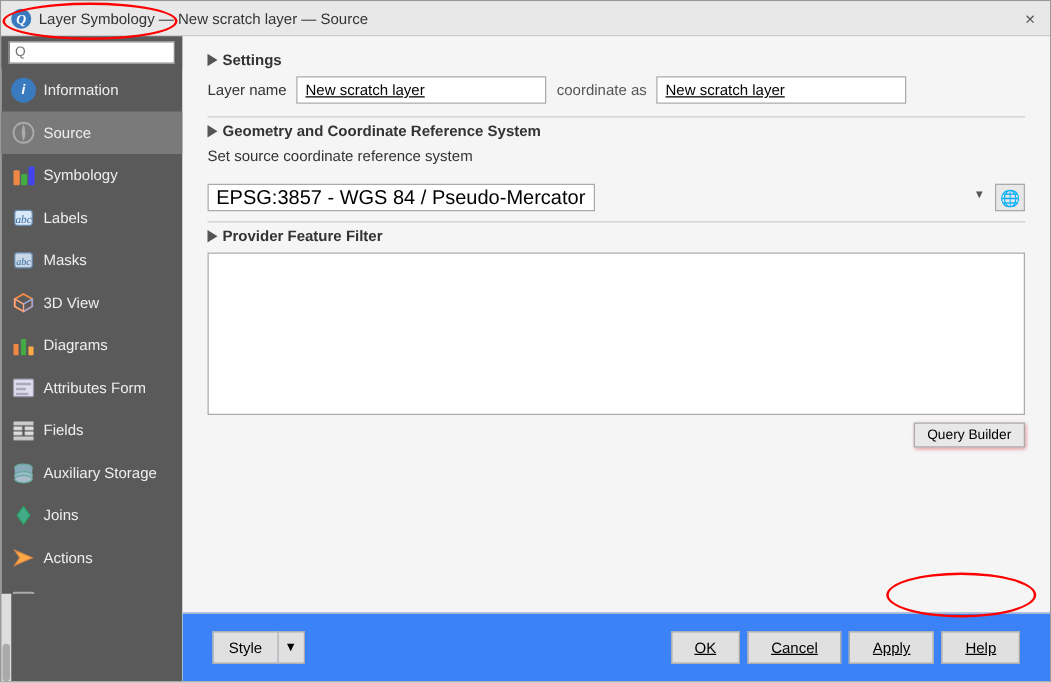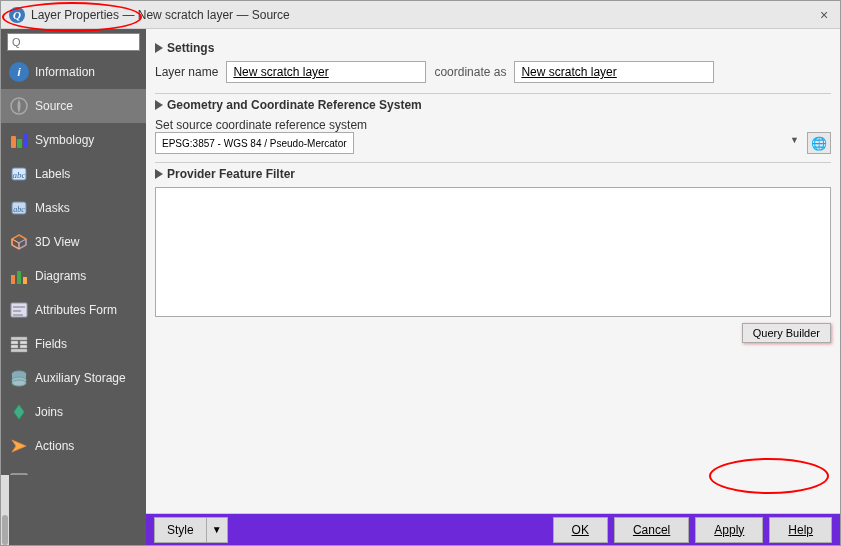--- a/index.html
+++ b/index.html
@@ -140,21 +140,21 @@
     
     .main-content {
       flex: 1;
       background: #f5f5f5;
       display: flex;
       flex-direction: column;
       overflow: hidden;
     }
     .content-area {
       flex: 1;
-      padding: 8px 9px;
+      padding: 8px 20px;
       overflow-y: auto;
     }
     .section-header {
       display: flex;
       align-items: center;
       gap: 4px;
       font-weight: bold;
       font-size: 12px;
       color: #333;
       margin-bottom: 6px;
@@ -194,33 +194,33 @@
       border: none;
       border-top: 1px solid #ccc;
       margin: 4px 0;
     }
     .crs-section {
       margin-bottom: 8px;
     }
     .crs-label {
       font-size: 12px;
       color: #333;
-      margin-bottom: 0;
+      margin-bottom: 15px;
     }
     .crs-row {
       display: flex;
       align-items: center;
       gap: 4px;
       margin-bottom: 6px;
     }
     .crs-dropdown {
       flex: 1;
       border: 1px solid #aaa;
       padding: 2px 6px;
-      font-size: 10px;
+      font-size: 16px;
       background: #fff;
       height: 22px;
       appearance: none;
       -webkit-appearance: none;
     }
     .crs-dropdown-wrapper {
       flex: 1;
       position: relative;
     }
     .crs-dropdown-wrapper::after {
@@ -272,26 +272,26 @@
       padding: 3px 10px;
       background: #e8e8e8;
       font-size: 11px;
       cursor: pointer;
       box-shadow: 1px 1px 3px rgba(200,0,0,0.4);
     }
 
     
     .bottom-bar {
       border-top: 1px solid #ccc;
-      background: #6d28d9;
-      padding: 6px 8px;
+      background: #3b82f6;
+      padding: 6px 24px;
       display: flex;
       align-items: center;
       justify-content: space-between;
-      height: 32px;
+      height: 55px;
     }
     .style-btn-group {
       display: flex;
       align-items: center;
     }
     .style-btn {
       border: 1px solid #aaa;
       padding: 3px 12px;
       background: #e0e0e0;
       font-size: 12px;
@@ -358,21 +358,21 @@
   <div class="dialog">
 
     <div class="title-bar">
       <div class="title-bar-left">
         <div class="title-icon">
           <svg width="16" height="16" viewBox="0 0 16 16">
             <circle cx="8" cy="8" r="7" fill="#3a7abf"></circle>
             <text x="8" y="12" text-anchor="middle" fill="white" font-size="11" font-style="italic" font-family="serif">Q</text>
           </svg>
         </div>
-        <span class="title-text">Layer Properties — New scratch layer — Source</span>
+        <span class="title-text">Layer Symbology — New scratch layer — Source</span>
       </div>
       <button class="close-btn">×</button>
     </div>
 
     <div class="body">
 
       <div class="sidebar">
         <div class="search-box">
           <input class="search-input" type="text" placeholder="Q" style="">
         </div>

